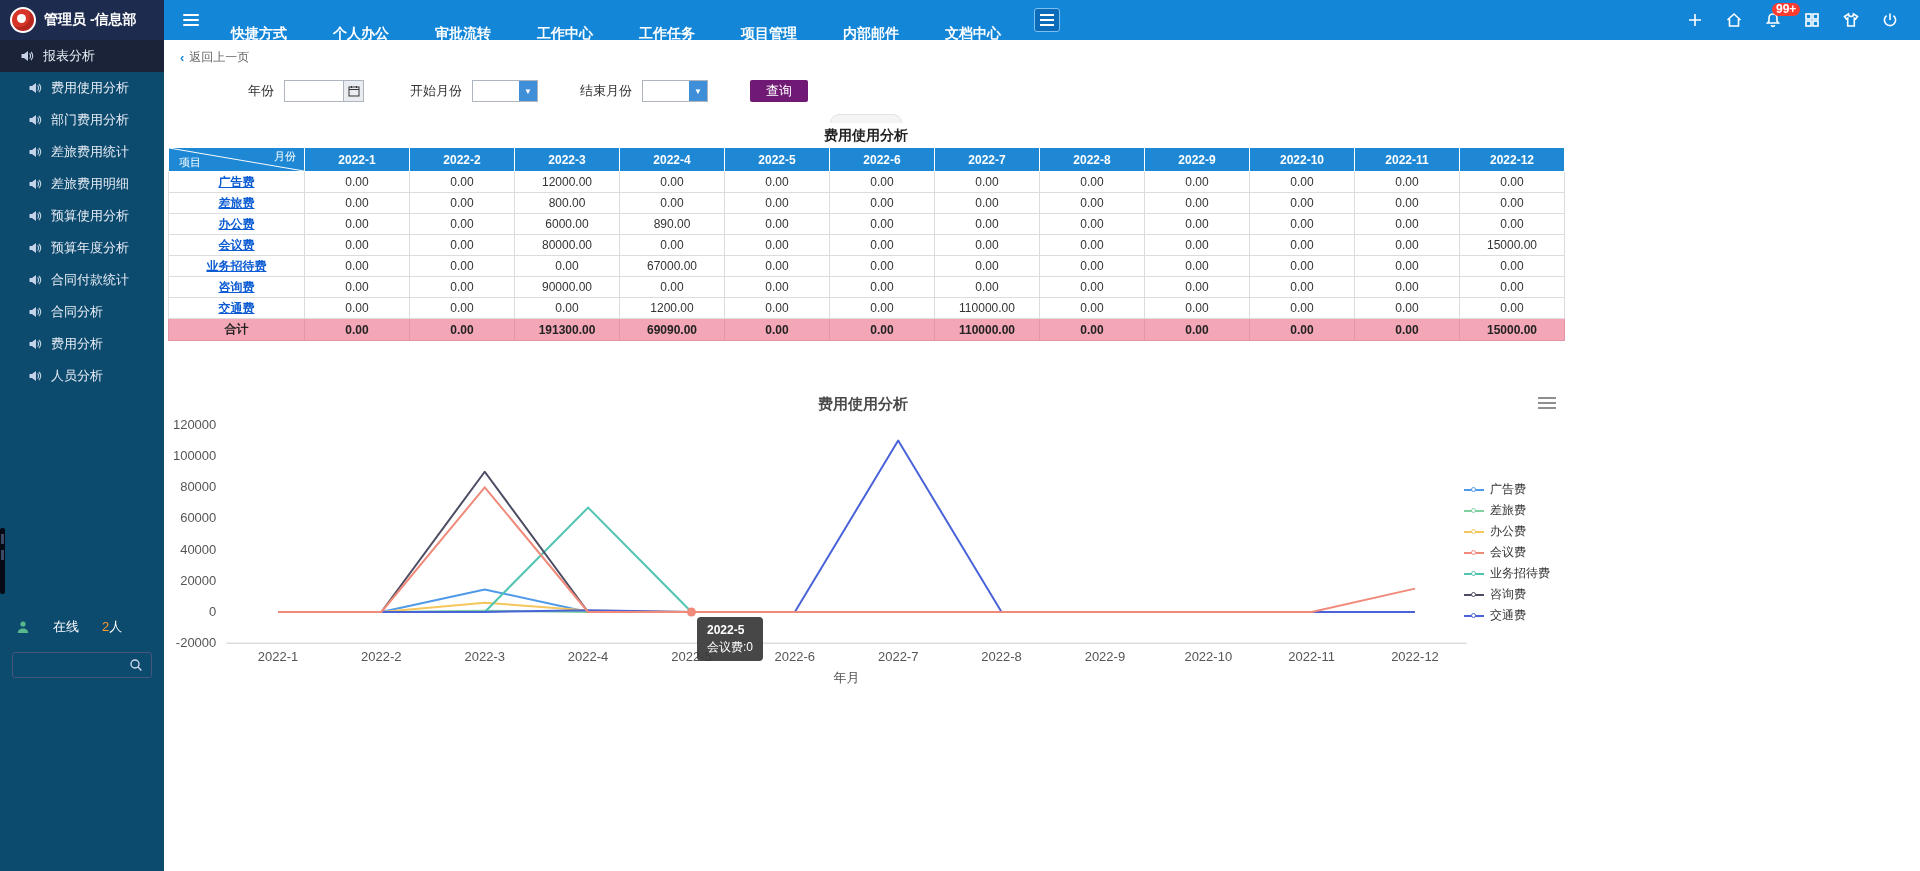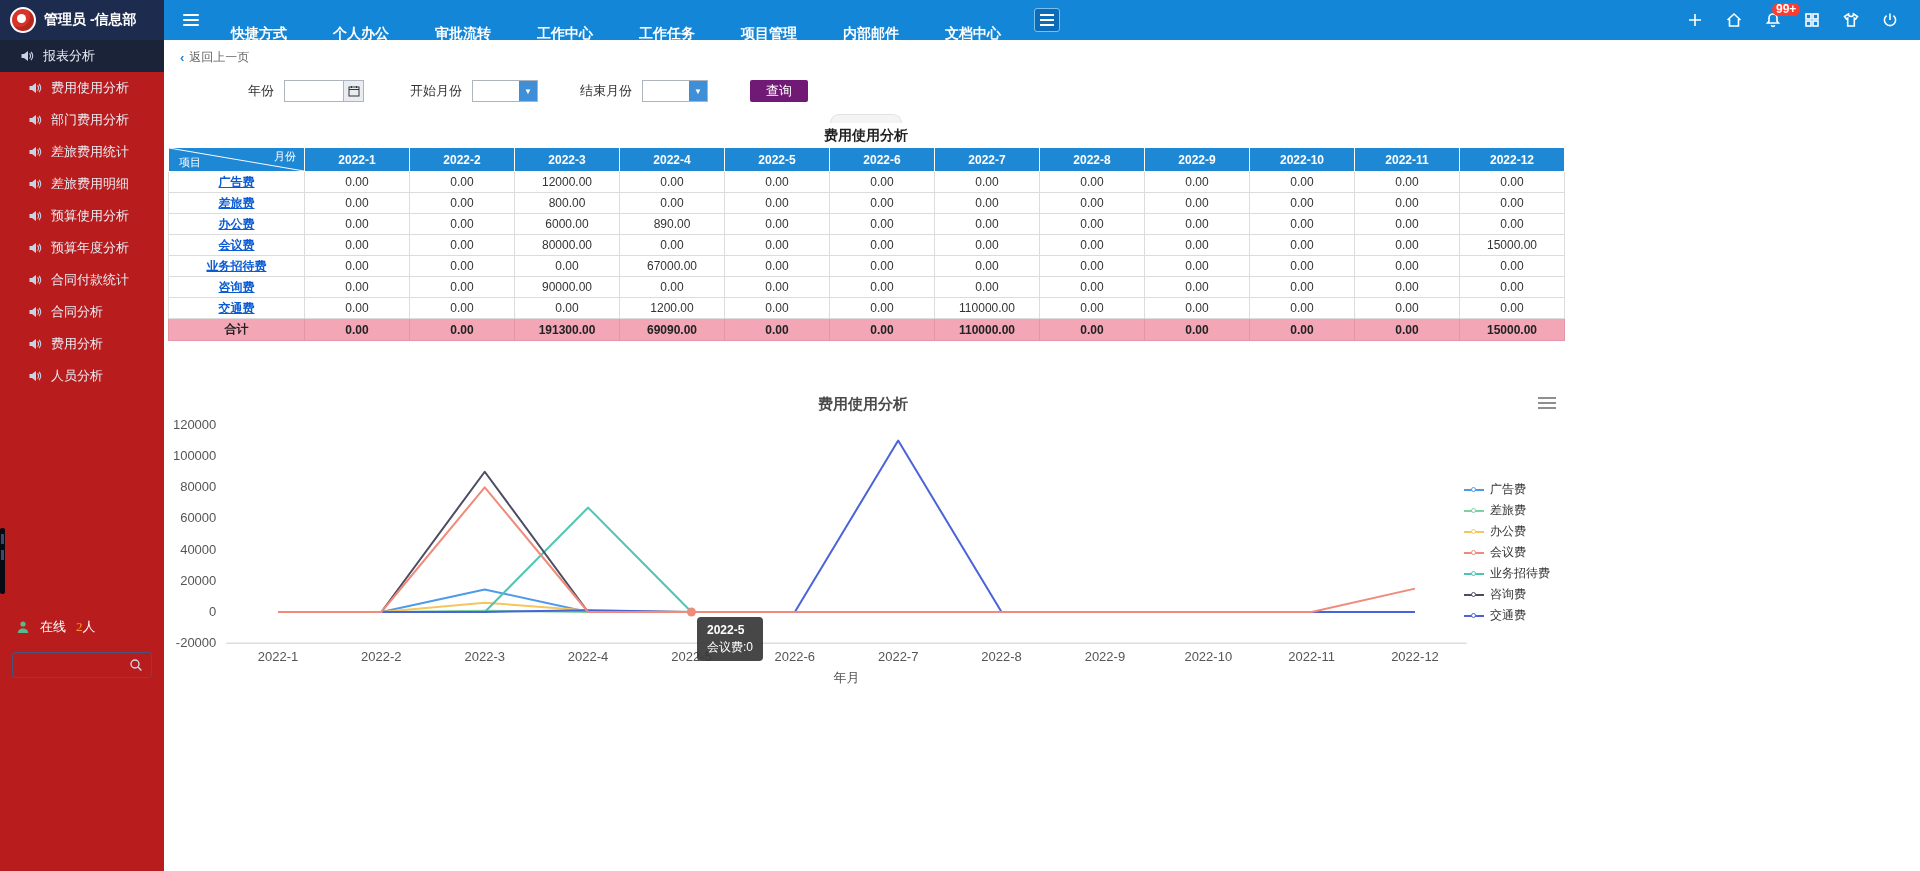--- a/index.html
+++ b/index.html
@@ -22,28 +22,28 @@
   .nav-burger-box { margin-left:10px; width:26px; height:24px; background:#0d6cba; border:1px solid #7cc0ef;
     border-radius:3px; display:flex; flex-direction:column; gap:3px; align-items:center; justify-content:center; cursor:pointer;}
   .nav-burger-box i{ display:block; width:14px; height:2px; background:#fff;}
   .topbar-right { margin-left:auto; display:flex; align-items:center; gap:19px; padding-right:20px; }
   .tb-icon { position:relative; width:20px; height:20px; display:flex; align-items:center; justify-content:center; cursor:pointer;}
   .tb-icon svg { stroke:#fff; fill:none; stroke-width:1.6; }
   .badge { position:absolute; top:-7px; left:9px; background:#ff3b30; color:#fff; font-size:12px; font-weight:bold;
     border-radius:8px; padding:0 4px; height:13px; line-height:13px; white-space:nowrap;text-align:center;}
 
   
-  .sidebar { position:fixed; top:40px; left:0; bottom:0; width:164px; background:#b91c1c; z-index:10;}
+  .sidebar { position:fixed; top:40px; left:0; bottom:0; width:164px; background:#0c4a6e; z-index:10;}
   .side-item { display:flex; align-items:center; gap:9px; height:32px; padding-left:20px; color:#e8edf5;
     font-size:13px; cursor:pointer; }
   .side-item.sub { padding-left:28px; }
   .side-item.active { background:#1b2338; }
   .side-item svg { flex:0 0 14px; }
   .sidebar-bottom { position:absolute; top:578px; left:0; right:0; padding:0 12px; }
-  .online { display:flex; align-items:center; gap:10px; color:#fff; font-size:13px; padding-left:4px;font-family:Liberation Serif, serif;}
+  .online { display:flex; align-items:center; gap:23px; color:#fff; font-size:13px; padding-left:4px;}
   .online-count { color:#ff9a2e; }
   .side-search { margin-top:16px; display:flex; align-items:center; border:1px solid #45557c; border-radius:3px;
     height:26px; padding:0 8px; gap:6px;}
   .side-search input { flex:1; background:transparent; border:none; outline:none; color:#fff; font-size:12px; min-width:0;}
   .side-scroll { position:fixed; left:0; top:528px; width:5px; height:66px; background:#060a14; border-radius:2px; z-index:30;}
   .side-scroll i { display:block; width:3px; height:10px; background:#3c4a66; margin:6px auto 0;}
 
   
   .main { margin-left:164px; padding-top:40px; }
   .breadcrumb { padding:9px 16px 4px; font-size:12px; color:#666; display:flex; align-items:center; gap:5px; cursor:pointer; width:max-content;}

